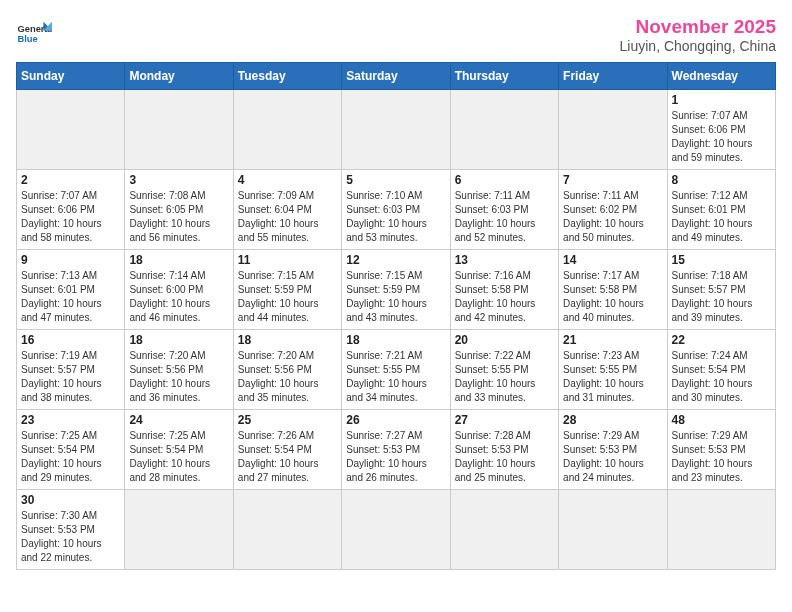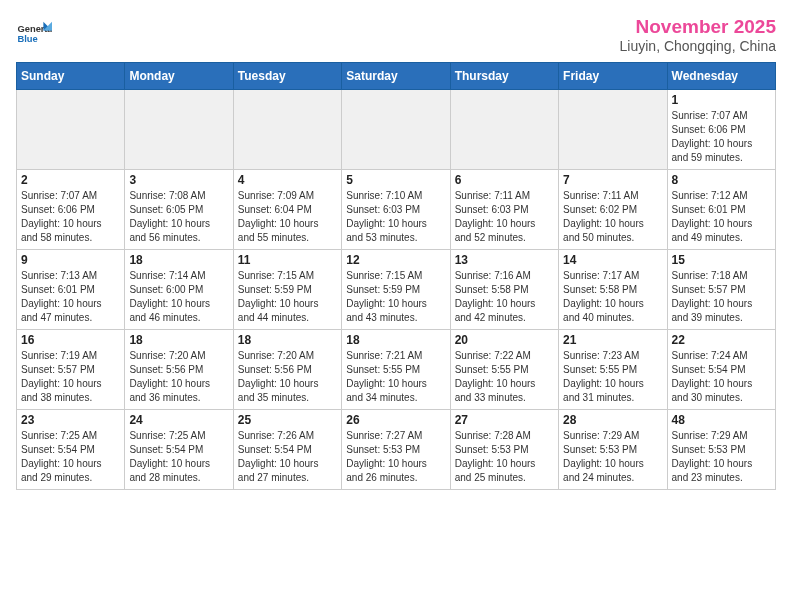--- a/index.html
+++ b/index.html
@@ -233,14 +233,26 @@
         </td>
         <td>
           <span class="day-number">28</span>
           <div class="day-info">Sunrise: 7:29 AM<br>Sunset: 5:53 PM<br>Daylight: 10 hours and 24 minutes.</div>
         </td>
         <td>
           <span class="day-number">48</span>
           <div class="day-info">Sunrise: 7:29 AM<br>Sunset: 5:53 PM<br>Daylight: 10 hours and 23 minutes.</div>
         </td>
       </tr>
+      <tr>
+        <td>
+          <span class="day-number">30</span>
+          <div class="day-info">Sunrise: 7:30 AM<br>Sunset: 5:53 PM<br>Daylight: 10 hours and 22 minutes.</div>
+        </td>
+        <td class="empty"></td>
+        <td class="empty"></td>
+        <td class="empty"></td>
+        <td class="empty"></td>
+        <td class="empty"></td>
+        <td class="empty"></td>
+      </tr>
     </tbody>
 </table>
 
 </body></html>

